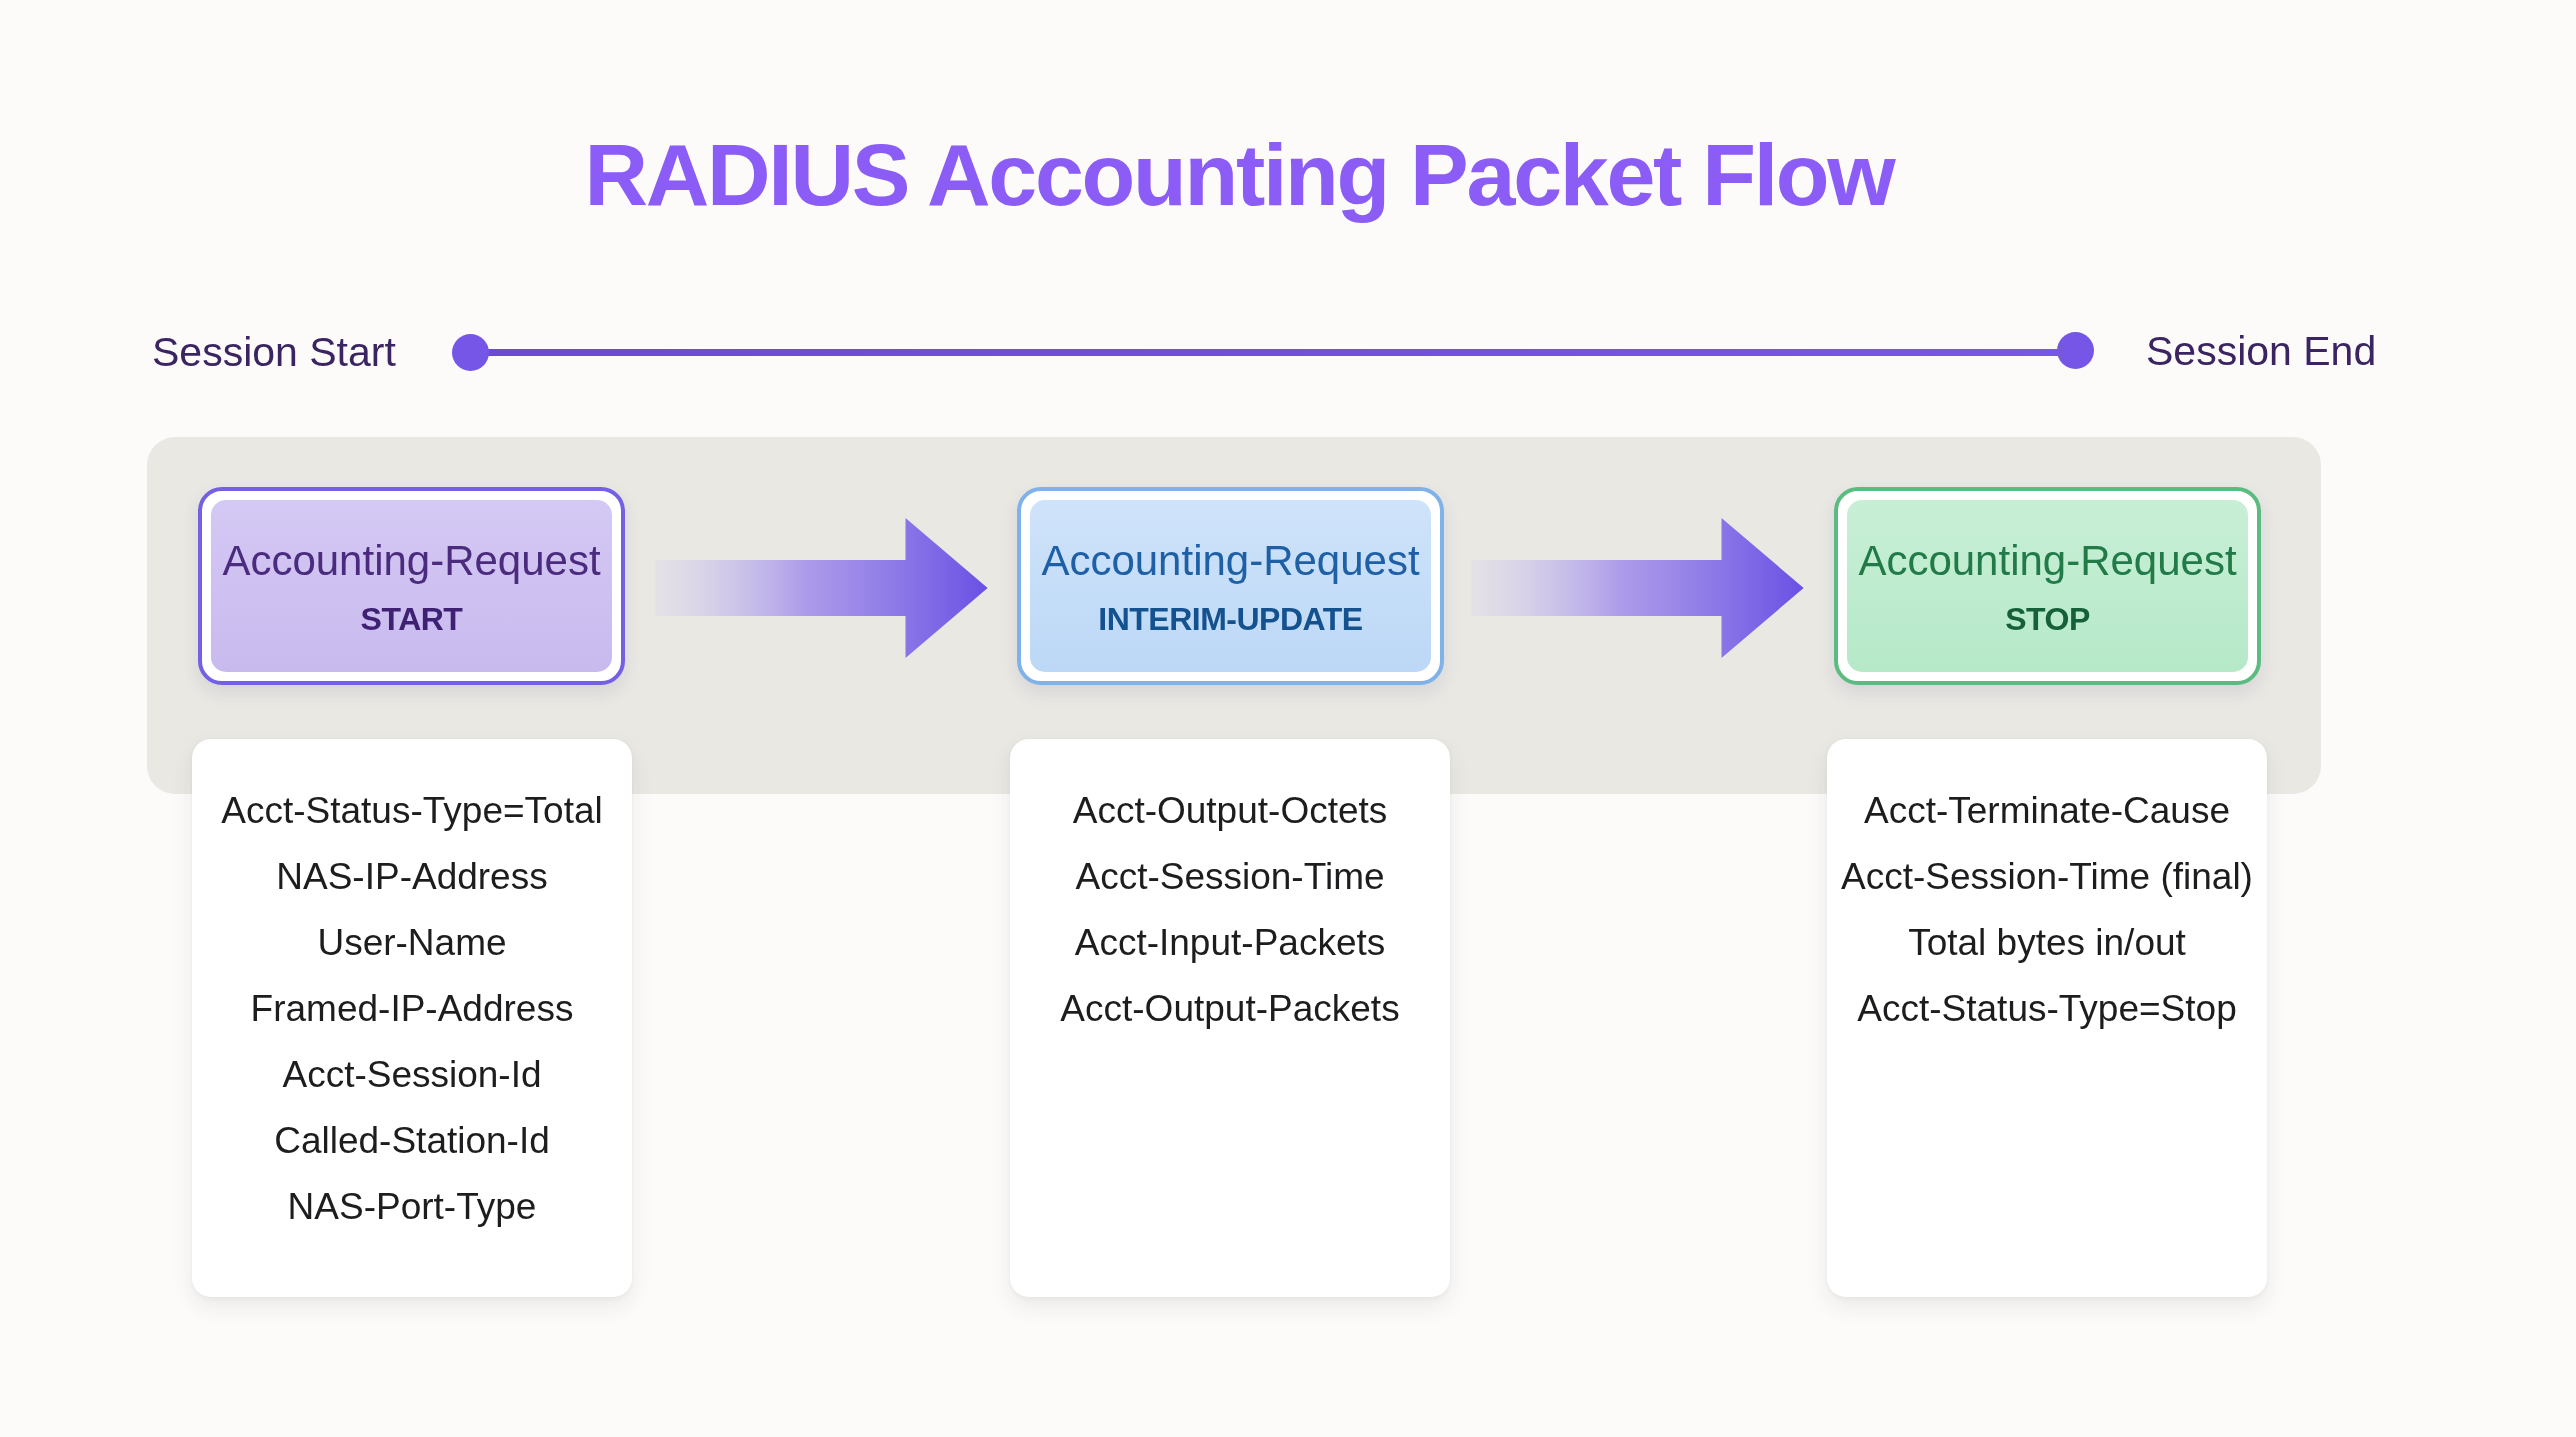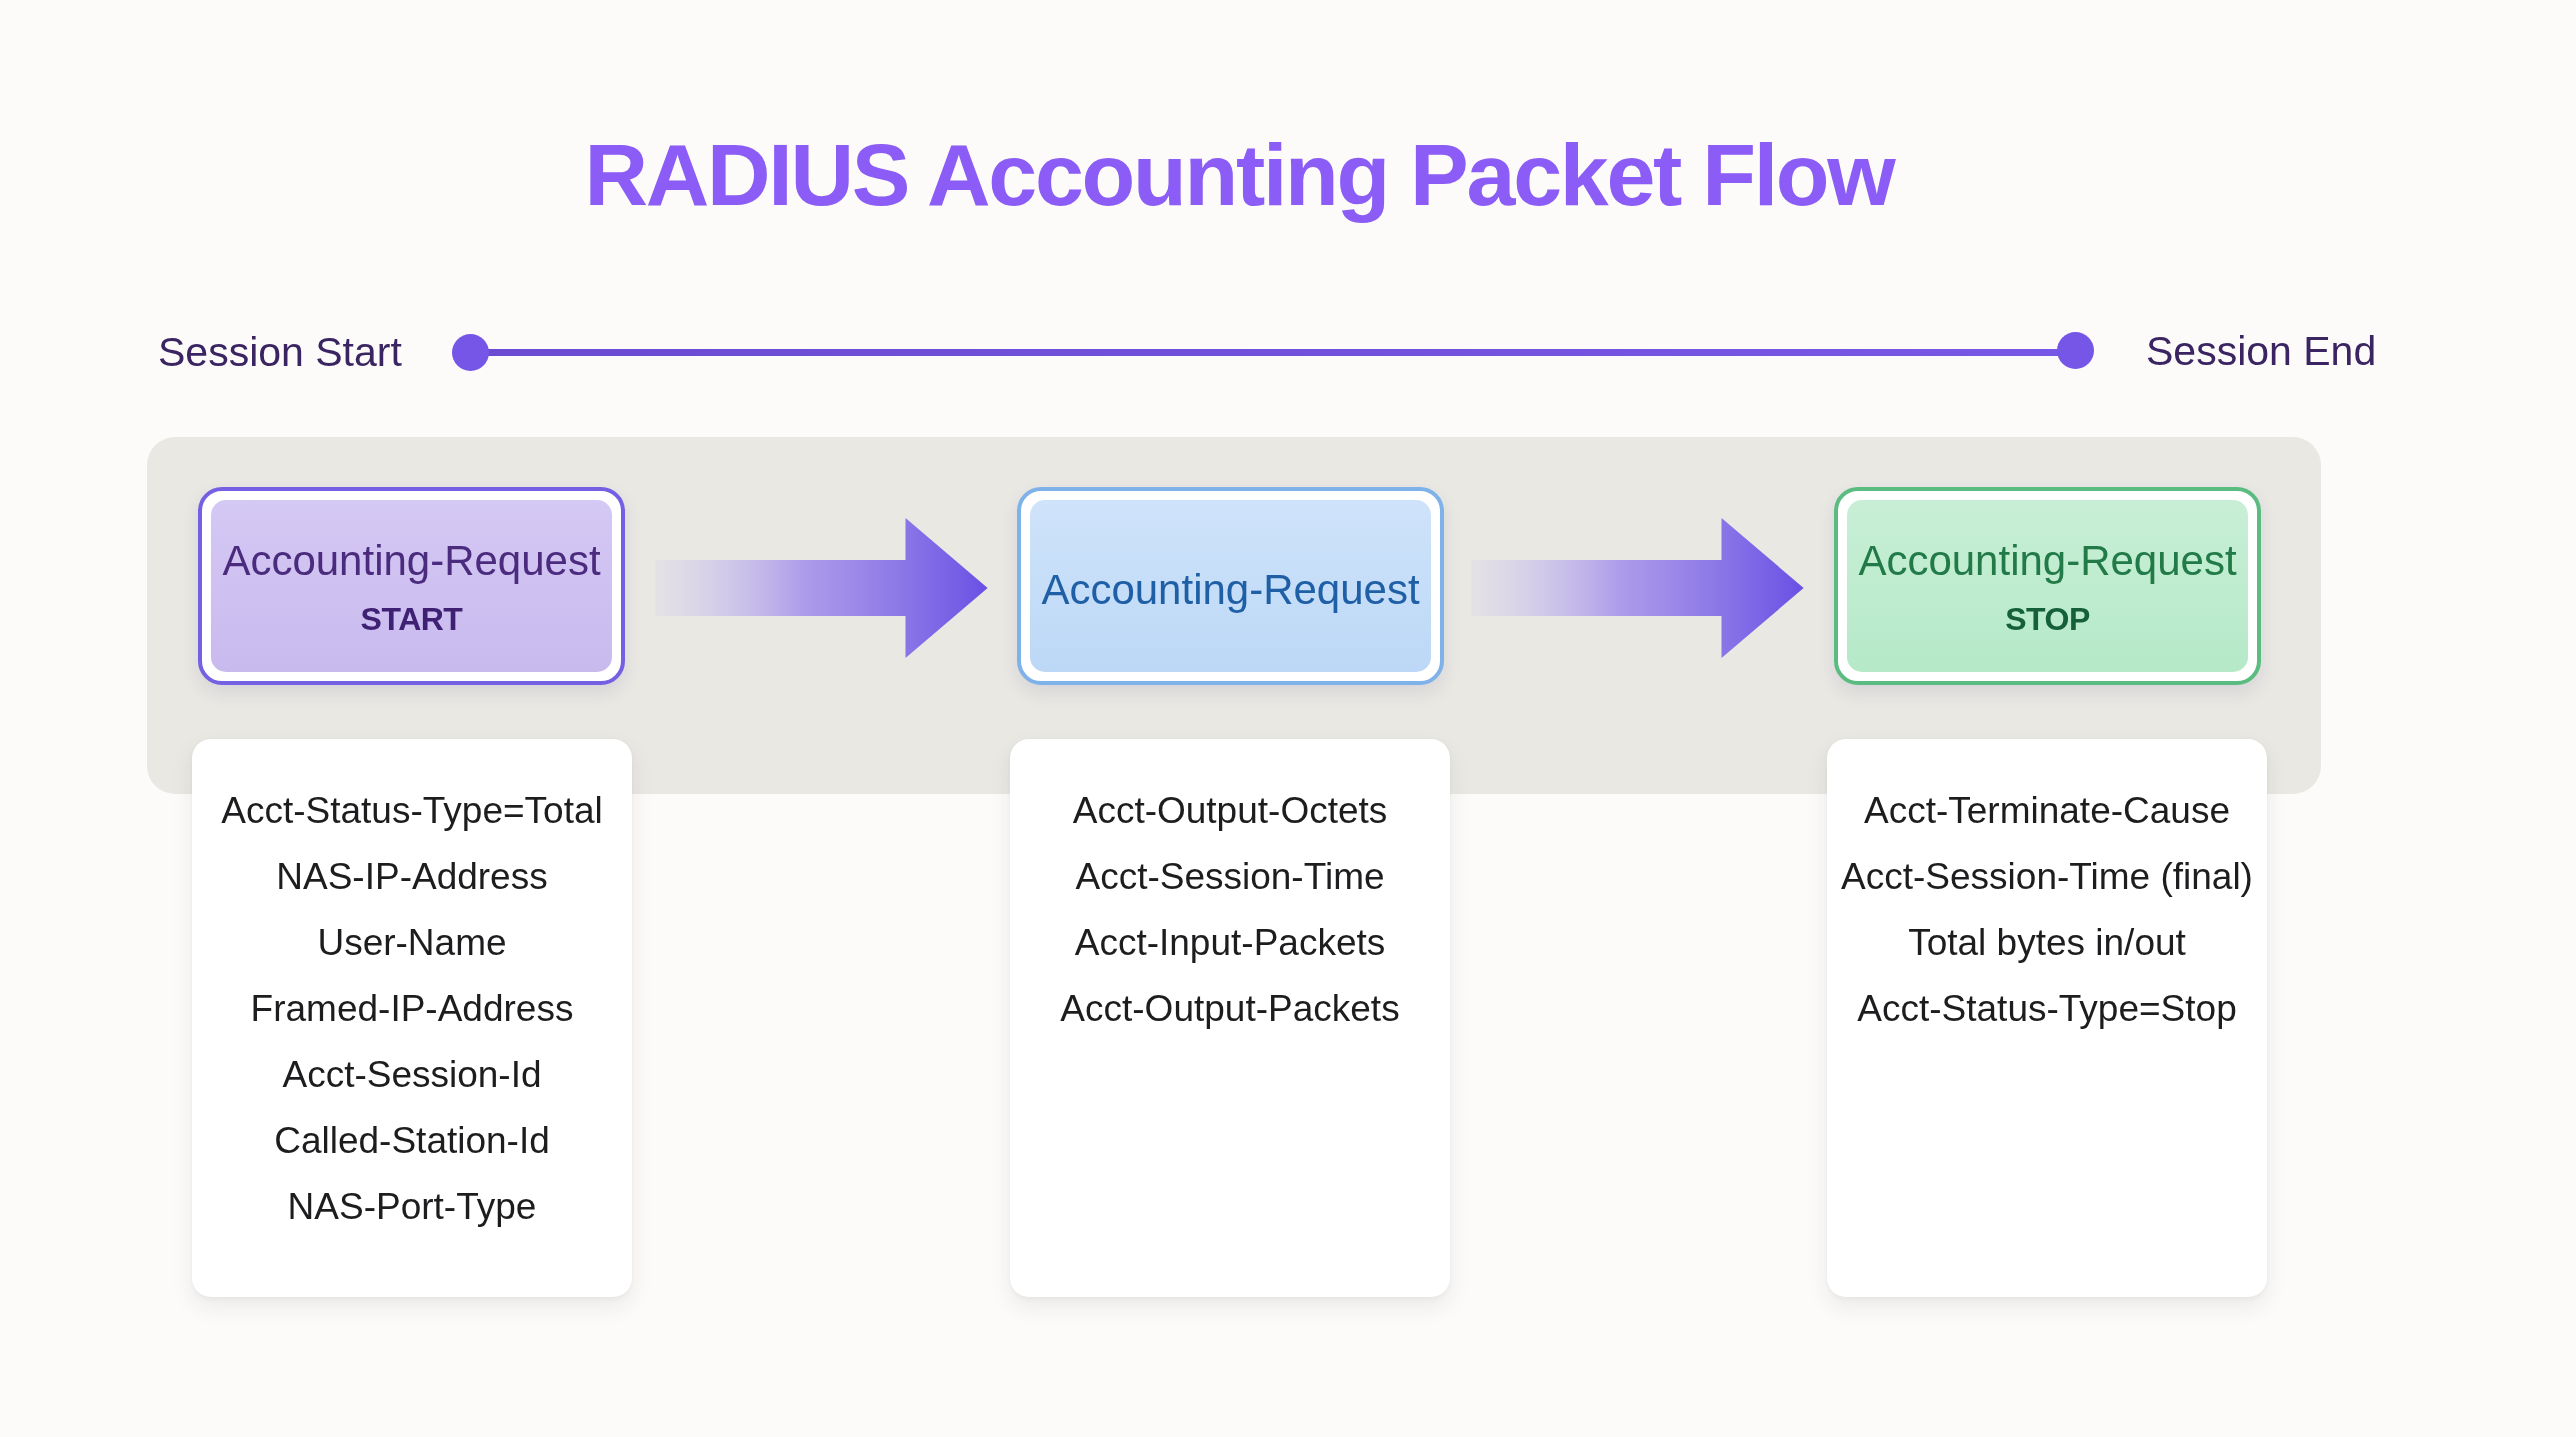--- a/index.html
+++ b/index.html
@@ -15,21 +15,21 @@
     position:absolute;left:1239px;top:131px;transform:translateX(-50%);
     margin:0;white-space:nowrap;
     font-size:88px;font-weight:800;letter-spacing:-2.3px;line-height:1;
     color:#8b5cf6;
   }
   
   .tl-label{
     position:absolute;white-space:nowrap;
     font-size:41px;font-weight:500;color:#3a2562;line-height:47px;
   }
-  .tl-start{left:152px;top:329px;margin-left:6px;}
+  .tl-start{left:152px;top:329px;}
   .tl-end{left:2146px;top:328px;}
   .tl-line{
     position:absolute;left:471px;top:349px;width:1605px;height:6.6px;
     background:linear-gradient(90deg,#6b4bd2,#7757e5);
     border-radius:3.7px;
   }
   .tl-dot{
     position:absolute;width:37px;height:37px;border-radius:50%;
     background:#7656e6;
   }
@@ -108,20 +108,21 @@
   <div class="pkt-box pkt-start col0">
     <div class="pkt-inner">
       <div class="pkt-line1">Accounting-Request</div>
       <div class="pkt-line2">START</div>
     </div>
   </div>
 
   <div class="pkt-box pkt-interim col1">
     <div class="pkt-inner">
       <div class="pkt-line1">Accounting-Request</div>
+      <div class="pkt-line2">INTERIM-UPDATE</div>
     </div>
   </div>
 
   <div class="pkt-box pkt-stop col2">
     <div class="pkt-inner">
       <div class="pkt-line1">Accounting-Request</div>
       <div class="pkt-line2">STOP</div>
     </div>
   </div>
 

